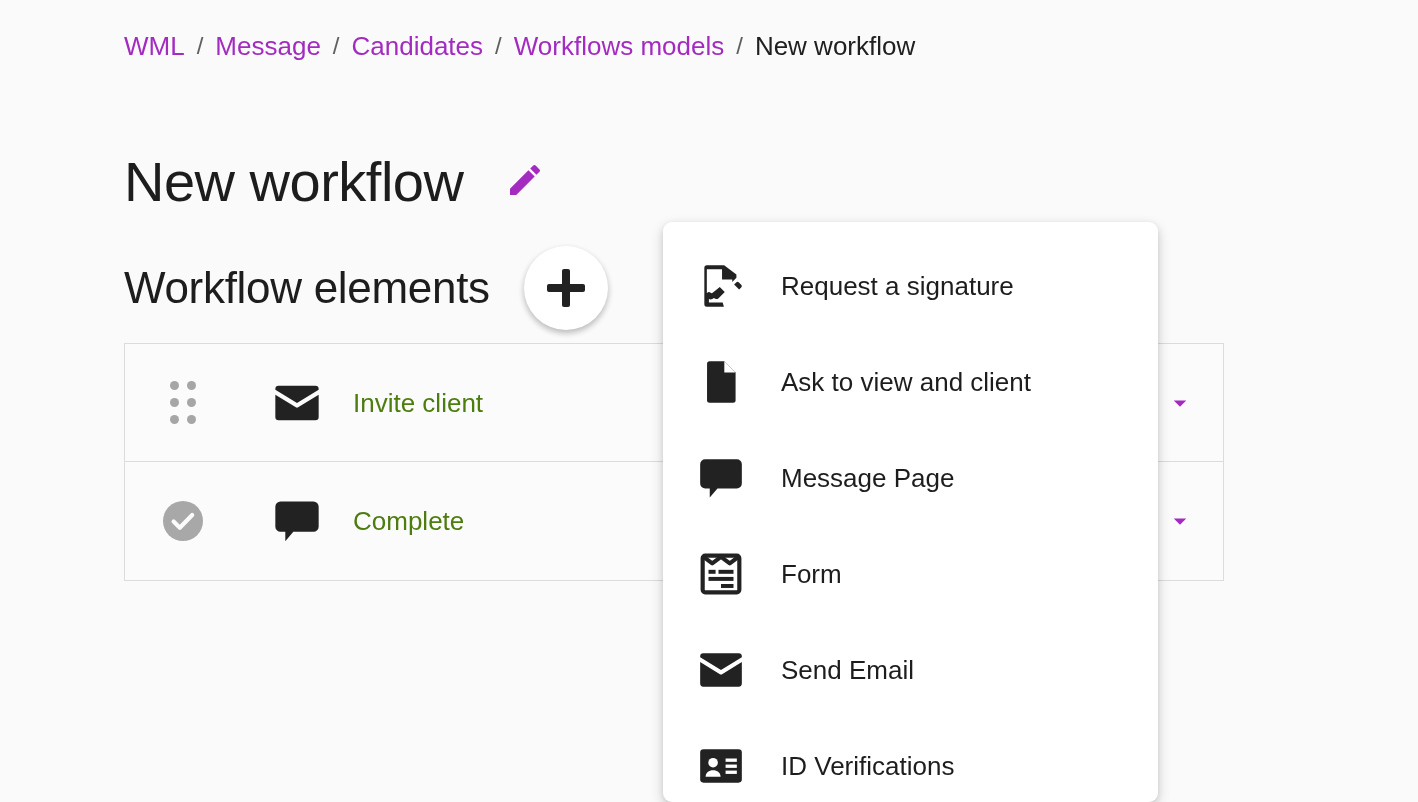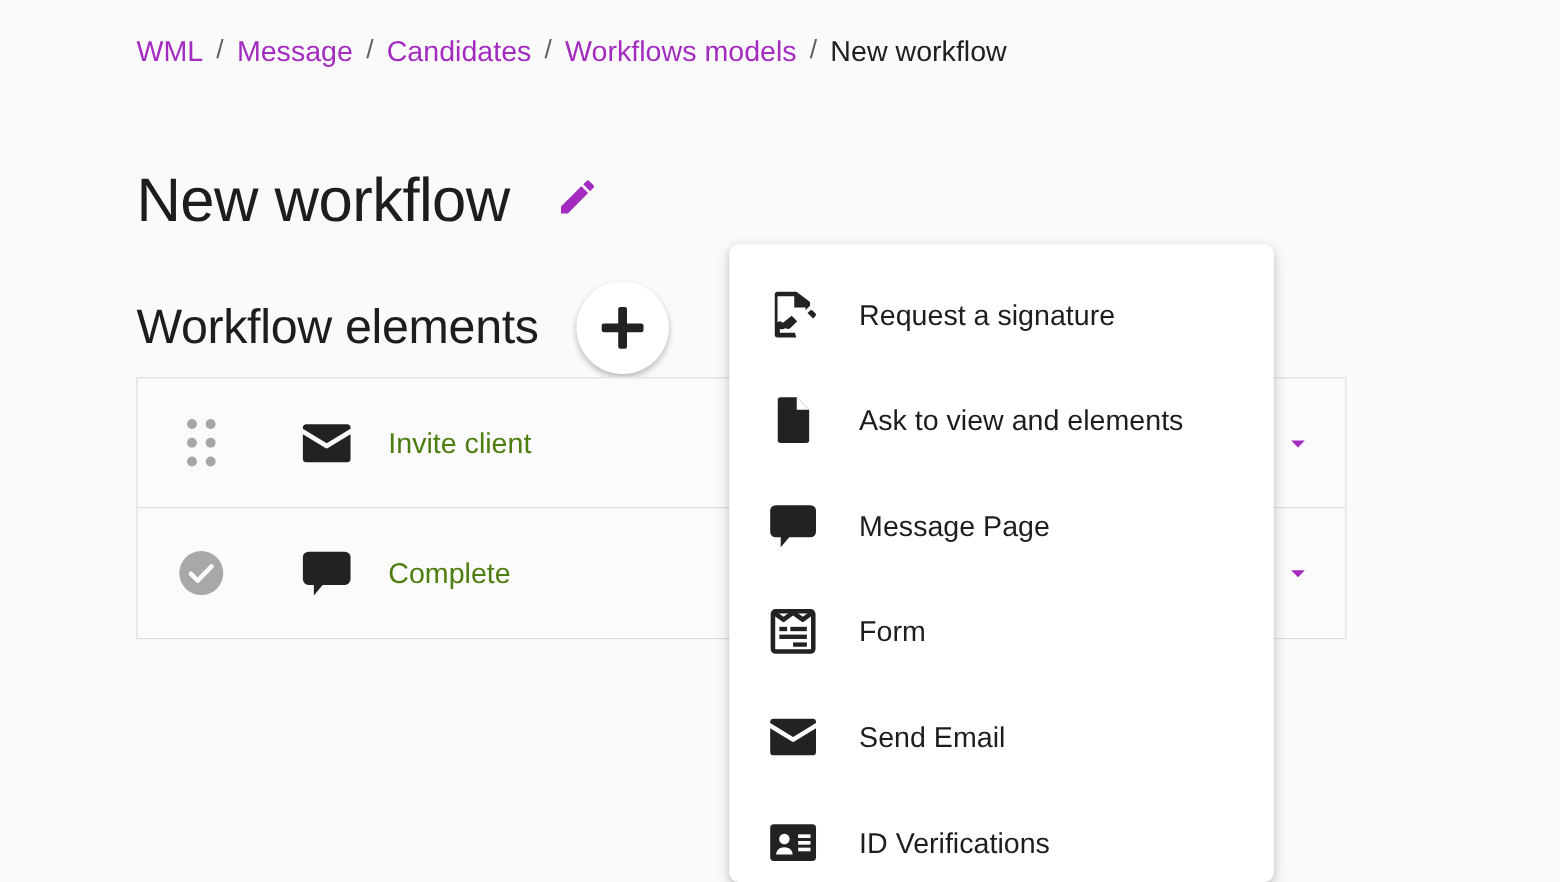--- a/index.html
+++ b/index.html
@@ -48,21 +48,21 @@
     font-weight: 400;
     color: #1d1d1d;
     line-height: 72px;
     letter-spacing: -0.5px;
   }
   .edit-pencil { margin-left: 42px; display: block; }
 
   
   .section-row {
     position: absolute;
-    left: 124px; top: 232px;
+    left: 124px; top: 222px;
     display: flex; align-items: center;
   }
   .section-title {
     font-size: 44px;
     font-weight: 400;
     color: #1d1d1d;
     line-height: 58px;
     letter-spacing: -0.3px;
   }
   .fab {
@@ -260,21 +260,21 @@
       <span class="menu-label">Request a signature</span>
     </div>
 
     <div class="menu-item">
       <span class="menu-icon">
         <svg width="50" height="50" viewBox="0 0 24 24" aria-hidden="true">
           <path fill="#222222" d="M6.5 2h7.1L19 7.4v13.4A1.2 1.2 0 0 1 17.8 22H6.5a1.2 1.2 0 0 1-1.2-1.2V3.2A1.2 1.2 0 0 1 6.5 2z"></path>
           <path fill="#ffffff" d="M13.6 2L19 7.4h-5.4V2z"></path>
         </svg>
       </span>
-      <span class="menu-label">Ask to view and elements</span>
+      <span class="menu-label">Ask to view and client</span>
     </div>
 
     <div class="menu-item">
       <span class="menu-icon">
         <svg width="50" height="50" viewBox="0 0 24 24" aria-hidden="true">
           <path fill="#222222" d="M4.4 3h15.2A2.4 2.4 0 0 1 22 5.4v9.2a2.4 2.4 0 0 1-2.4 2.4H10.3L6.6 21.4V17H4.4A2.4 2.4 0 0 1 2 14.6V5.4A2.4 2.4 0 0 1 4.4 3z"></path>
         </svg>
       </span>
       <span class="menu-label">Message Page</span>
     </div>

